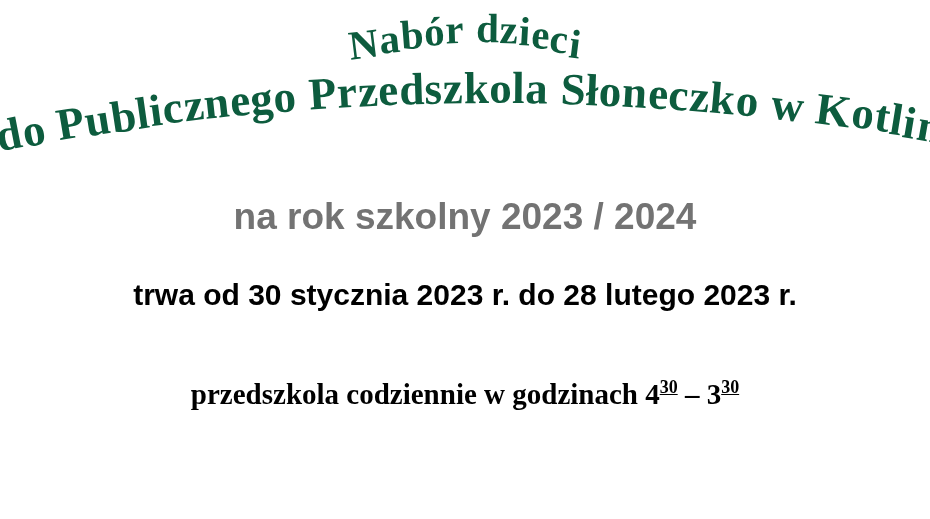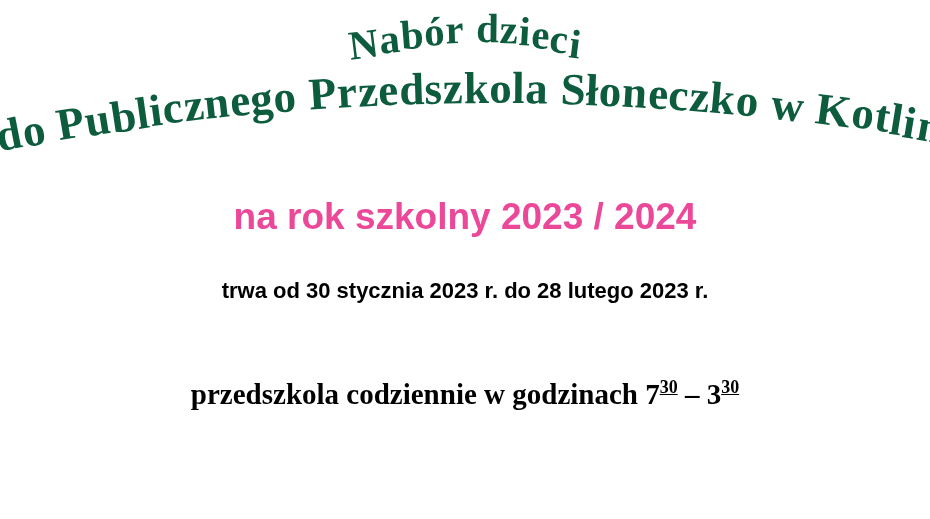--- a/index.html
+++ b/index.html
@@ -54,38 +54,38 @@
     font-size: 45px;
   }
 
   
   .red-line {
     position: absolute;
     left: 0;
     top: 196px;
     width: 930px;
     text-align: center;
-    color: #ec4899;
+    color: #737373;
     font-family: "Liberation Sans", sans-serif;
     font-weight: bold;
     font-size: 37px;
     letter-spacing: 0px;
   }
 
   
   .black-bold-line {
     position: absolute;
     left: 0;
     top: 278px;
     width: 930px;
     text-align: center;
     color: #000000;
     font-family: "Liberation Sans", sans-serif;
     font-weight: bold;
-    font-size: 22px;
+    font-size: 30px;
   }
 
   
   .serif-block {
     position: absolute;
     left: 0;
     top: 375px;
     width: 930px;
     text-align: center;
     color: #000000;
@@ -113,16 +113,16 @@
   <div class="arch-wrap">
     <div class="arch-line arch-line-1" id="arch1"><span class="ch" style="transform: translateY(16px) rotate(-7deg);">N</span><span class="ch" style="transform: translateY(10.71px) rotate(-5.73deg);">a</span><span class="ch" style="transform: translateY(6.48px) rotate(-4.45deg);">b</span><span class="ch" style="transform: translateY(3.31px) rotate(-3.18deg);">ó</span><span class="ch" style="transform: translateY(1.19px) rotate(-1.91deg);">r</span><span class="ch" style="transform: translateY(0.13px) rotate(-0.64deg);">&nbsp;</span><span class="ch" style="transform: translateY(0.13px) rotate(0.64deg);">d</span><span class="ch" style="transform: translateY(1.19px) rotate(1.91deg);">z</span><span class="ch" style="transform: translateY(3.31px) rotate(3.18deg);">i</span><span class="ch" style="transform: translateY(6.48px) rotate(4.45deg);">e</span><span class="ch" style="transform: translateY(10.71px) rotate(5.73deg);">c</span><span class="ch" style="transform: translateY(16px) rotate(7deg);">i</span></div>
     <div class="arch-line arch-line-2" id="arch2"><span class="ch" style="transform: translateY(46px) rotate(-11deg);">d</span><span class="ch" style="transform: translateY(42.09px) rotate(-10.52deg);">o</span><span class="ch" style="transform: translateY(38.35px) rotate(-10.04deg);">&nbsp;</span><span class="ch" style="transform: translateY(34.78px) rotate(-9.57deg);">P</span><span class="ch" style="transform: translateY(31.39px) rotate(-9.09deg);">u</span><span class="ch" style="transform: translateY(28.17px) rotate(-8.61deg);">b</span><span class="ch" style="transform: translateY(25.13px) rotate(-8.13deg);">l</span><span class="ch" style="transform: translateY(22.26px) rotate(-7.65deg);">i</span><span class="ch" style="transform: translateY(19.57px) rotate(-7.17deg);">c</span><span class="ch" style="transform: translateY(17.04px) rotate(-6.7deg);">z</span><span class="ch" style="transform: translateY(14.7px) rotate(-6.22deg);">n</span><span class="ch" style="transform: translateY(12.52px) rotate(-5.74deg);">e</span><span class="ch" style="transform: translateY(10.52px) rotate(-5.26deg);">g</span><span class="ch" style="transform: translateY(8.7px) rotate(-4.78deg);">o</span><span class="ch" style="transform: translateY(7.04px) rotate(-4.3deg);">&nbsp;</span><span class="ch" style="transform: translateY(5.57px) rotate(-3.83deg);">P</span><span class="ch" style="transform: translateY(4.26px) rotate(-3.35deg);">r</span><span class="ch" style="transform: translateY(3.13px) rotate(-2.87deg);">z</span><span class="ch" style="transform: translateY(2.17px) rotate(-2.39deg);">e</span><span class="ch" style="transform: translateY(1.39px) rotate(-1.91deg);">d</span><span class="ch" style="transform: translateY(0.78px) rotate(-1.43deg);">s</span><span class="ch" style="transform: translateY(0.35px) rotate(-0.96deg);">z</span><span class="ch" style="transform: translateY(0.09px) rotate(-0.48deg);">k</span><span class="ch" style="transform: translateY(0px) rotate(0deg);">o</span><span class="ch" style="transform: translateY(0.09px) rotate(0.48deg);">l</span><span class="ch" style="transform: translateY(0.35px) rotate(0.96deg);">a</span><span class="ch" style="transform: translateY(0.78px) rotate(1.43deg);">&nbsp;</span><span class="ch" style="transform: translateY(1.39px) rotate(1.91deg);">S</span><span class="ch" style="transform: translateY(2.17px) rotate(2.39deg);">ł</span><span class="ch" style="transform: translateY(3.13px) rotate(2.87deg);">o</span><span class="ch" style="transform: translateY(4.26px) rotate(3.35deg);">n</span><span class="ch" style="transform: translateY(5.57px) rotate(3.83deg);">e</span><span class="ch" style="transform: translateY(7.04px) rotate(4.3deg);">c</span><span class="ch" style="transform: translateY(8.7px) rotate(4.78deg);">z</span><span class="ch" style="transform: translateY(10.52px) rotate(5.26deg);">k</span><span class="ch" style="transform: translateY(12.52px) rotate(5.74deg);">o</span><span class="ch" style="transform: translateY(14.7px) rotate(6.22deg);">&nbsp;</span><span class="ch" style="transform: translateY(17.04px) rotate(6.7deg);">w</span><span class="ch" style="transform: translateY(19.57px) rotate(7.17deg);">&nbsp;</span><span class="ch" style="transform: translateY(22.26px) rotate(7.65deg);">K</span><span class="ch" style="transform: translateY(25.13px) rotate(8.13deg);">o</span><span class="ch" style="transform: translateY(28.17px) rotate(8.61deg);">t</span><span class="ch" style="transform: translateY(31.39px) rotate(9.09deg);">l</span><span class="ch" style="transform: translateY(34.78px) rotate(9.57deg);">i</span><span class="ch" style="transform: translateY(38.35px) rotate(10.04deg);">n</span></div>
   </div>
 
   <div class="red-line">na rok szkolny 2023 / 2024</div>
 
   <div class="black-bold-line">trwa od 30 stycznia 2023 r. do 28 lutego 2023 r.</div>
 
   <div class="serif-block">
-    <span class="pline"><span>przedszkola codziennie w godzinach 7</span><sup>30</sup><span> – 3</span><sup>30</sup></span>
+    <span class="pline"><span>przedszkola codziennie w godzinach 4</span><sup>30</sup><span> – 3</span><sup>30</sup></span>
   </div>
 
 </div>
 
 </body></html>

